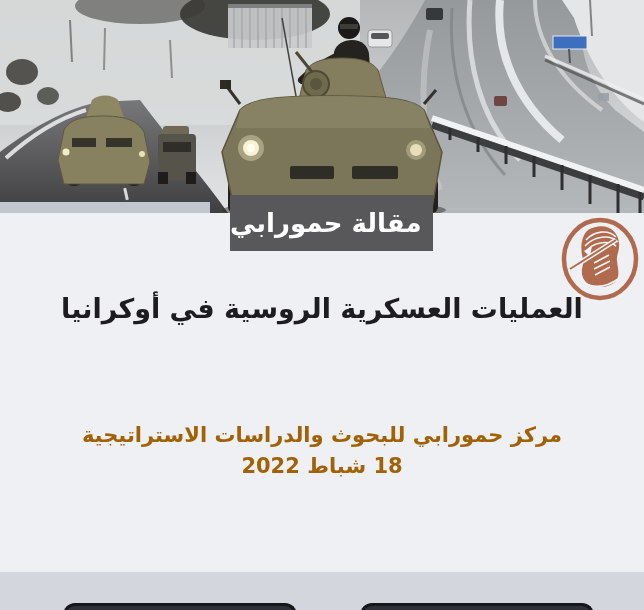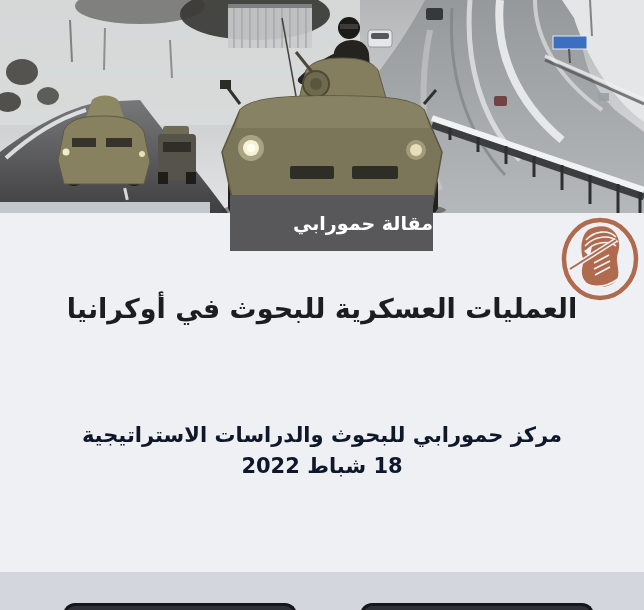--- a/index.html
+++ b/index.html
@@ -6,33 +6,33 @@
   body{width:644px;height:610px;overflow:hidden;background:#eff0f3;
        font-family:"DejaVu Sans",sans-serif;}
   .canvas{position:relative;width:644px;height:610px;background:#eff0f3;}
 
   
   .hero{position:absolute;top:0;left:0;width:644px;height:213px;overflow:hidden;}
 
   
   .badge{position:absolute;left:230px;top:195px;width:203px;height:56px;
          background:#58585a;color:#ffffff;display:flex;align-items:center;
-         justify-content:flex-start;font-size:19px;font-weight:bold;direction:rtl;}
+         justify-content:flex-end;font-size:26px;font-weight:bold;direction:rtl;}
 
   
   .logo{position:absolute;left:558px;top:216px;width:84px;height:86px;}
 
   
   .title{position:absolute;top:292px;left:0;width:644px;text-align:center;
          direction:rtl;color:#1d1d1f;font-weight:bold;font-size:27px;line-height:34px;}
   .title .line{display:block;}
 
   
   .byline{position:absolute;top:420px;left:0;width:644px;text-align:center;
-          direction:rtl;color:#0f172a;font-weight:bold;font-size:21px;line-height:31px;}
+          direction:rtl;color:#a16207;font-weight:bold;font-size:21px;line-height:31px;}
   .byline .line{display:block;}
 
   
   .band{position:absolute;top:572px;left:0;width:644px;height:38px;background:#d4d6dd;}
   .pbtn{position:absolute;top:603px;height:12px;box-sizing:border-box;
         border:3px solid #16171a;border-bottom:none;border-radius:13px 13px 0 0;
         background:#2e3138;padding:0;cursor:pointer;}
   .pbtn-left{left:63px;width:234px;}
   .pbtn-right{left:360px;width:234px;}
 </style>
@@ -208,21 +208,21 @@
         <path d="M37,59 L52,51"></path>
         <path d="M24,66 Q42,76 60,63"></path>
       </g>
       <path d="M26,35 L34,30 L32,41 Z" fill="#f2f3f5"></path>
       <line x1="12" y1="53" x2="58" y2="24" stroke="#f2f3f5" stroke-width="5"></line>
       <line x1="12" y1="53" x2="58" y2="24" stroke="#b06a4e" stroke-width="2"></line>
     </svg>
   </div>
 
   <h1 class="title" style="margin:0;">
-    <span class="line">العمليات العسكرية للبحوث في أوكرانيا</span>
+    <span class="line">العمليات العسكرية الروسية في أوكرانيا</span>
   </h1>
 
   <div class="byline">
     <span class="line">مركز حمورابي للبحوث والدراسات الاستراتيجية</span>
     <span class="line">18 شباط 2022</span>
   </div>
 
   <div class="band"></div>
   <button class="pbtn pbtn-left" aria-label="button"></button>
   <button class="pbtn pbtn-right" aria-label="button"></button>

